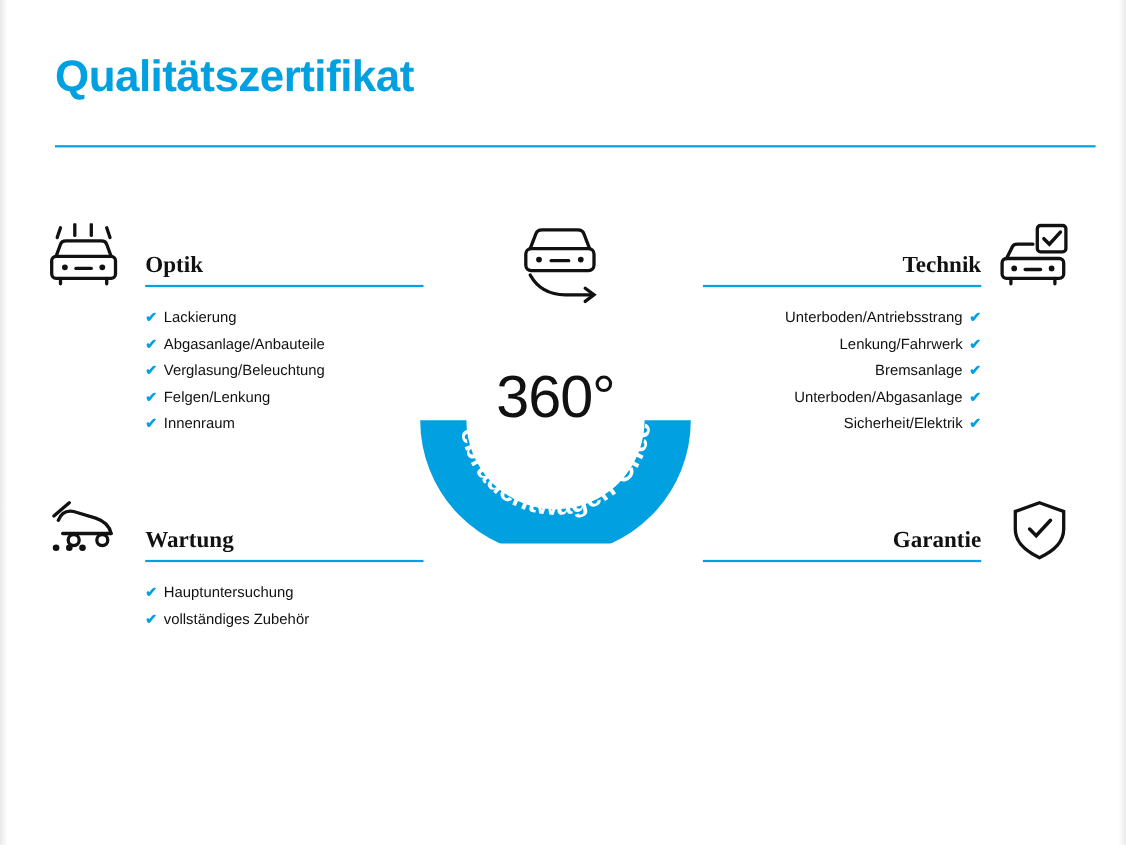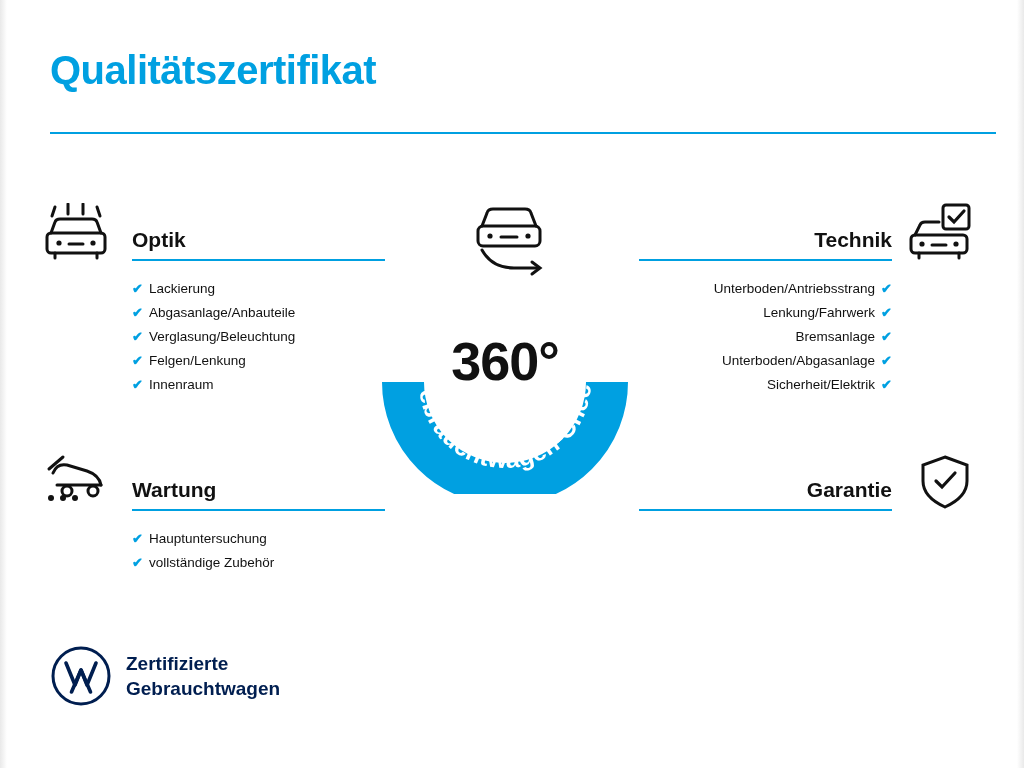--- a/index.html
+++ b/index.html
@@ -70,20 +70,21 @@
     flex: 0 0 78px;
     display: flex;
     align-items: flex-end;
     justify-content: center;
     padding-bottom: 2px;
   }
 
   .head-text-wrap {
     flex: 1 1 auto;
     padding-bottom: 2px;
+    font-family: Liberation Serif, serif;
   }
   .block-title {
     font-size: 21px;
     font-weight: bold;
     line-height: 26px;
     color: #111111;
   }
   .col-left .block-title { text-align: left; padding-left: 14px; }
   .col-right .block-title { text-align: right; padding-right: 14px; }
 
@@ -139,21 +140,21 @@
     width: 110px;
     height: 80px;
   }
   .big360 {
     position: absolute;
     left: 0;
     top: 132px;
     width: 268px;
     text-align: center;
     font-size: 54px;
-    font-weight: bold;
+    font-weight: normal;
     color: #111111;
     letter-spacing: -1px;
   }
 
   
   .footer {
     position: absolute;
     left: 50px;
     top: 645px;
     display: flex;
@@ -235,21 +236,21 @@
             <circle cx="32" cy="45" r="3" fill="#111" stroke="none"></circle>
           </svg>
         </div>
         <div class="head-text-wrap">
           <div class="block-title">Wartung</div>
           <div class="head-rule"></div>
         </div>
       </div>
       <ul class="item-list">
         <li><span class="check">✔</span><span>Hauptuntersuchung</span></li>
-        <li><span class="check">✔</span><span>vollständige Zubehör</span></li>
+        <li><span class="check">✔</span><span>vollständiges Zubehör</span></li>
       </ul>
     </div>
 
   </div>
 
   <div class="col-right">
 
     <div class="block">
       <div class="block-head">
         <div class="block-icon">
@@ -320,27 +321,14 @@
         <path d="M 32 112 A 102 102 0 1 0 236 112" fill="none" stroke="#00A0E1" stroke-width="42" stroke-linecap="butt"></path>
         <text font-family="Liberation Sans, sans-serif" font-size="25.5" font-weight="bold" fill="#ffffff">
           <textPath href="#arcTextPath" startOffset="50%" text-anchor="middle">Gebrauchtwagen-Check</textPath>
         </text>
       </svg>
     </div>
 
     <div class="big360">360°</div>
   </div>
 
-  <div class="footer">
-    <div class="vw-logo">
-      <svg width="62" height="62" viewBox="0 0 62 62" fill="none" stroke="#001E50" stroke-width="3">
-        <circle cx="31" cy="31" r="28"></circle>
-        <path d="M16 18 L25 40 L31 25 L37 40 L46 18" stroke-width="3.6" stroke-linejoin="round" stroke-linecap="round" fill="none"></path>
-        <path d="M21.5 47 L31 25 L40.5 47" stroke-width="3.6" stroke-linejoin="round" stroke-linecap="round" fill="none"></path>
-      </svg>
-    </div>
-    <div class="footer-text">
-      <div>Zertifizierte</div>
-      <div>Gebrauchtwagen</div>
-    </div>
-  </div>
 
 </div>
 
 </body></html>

